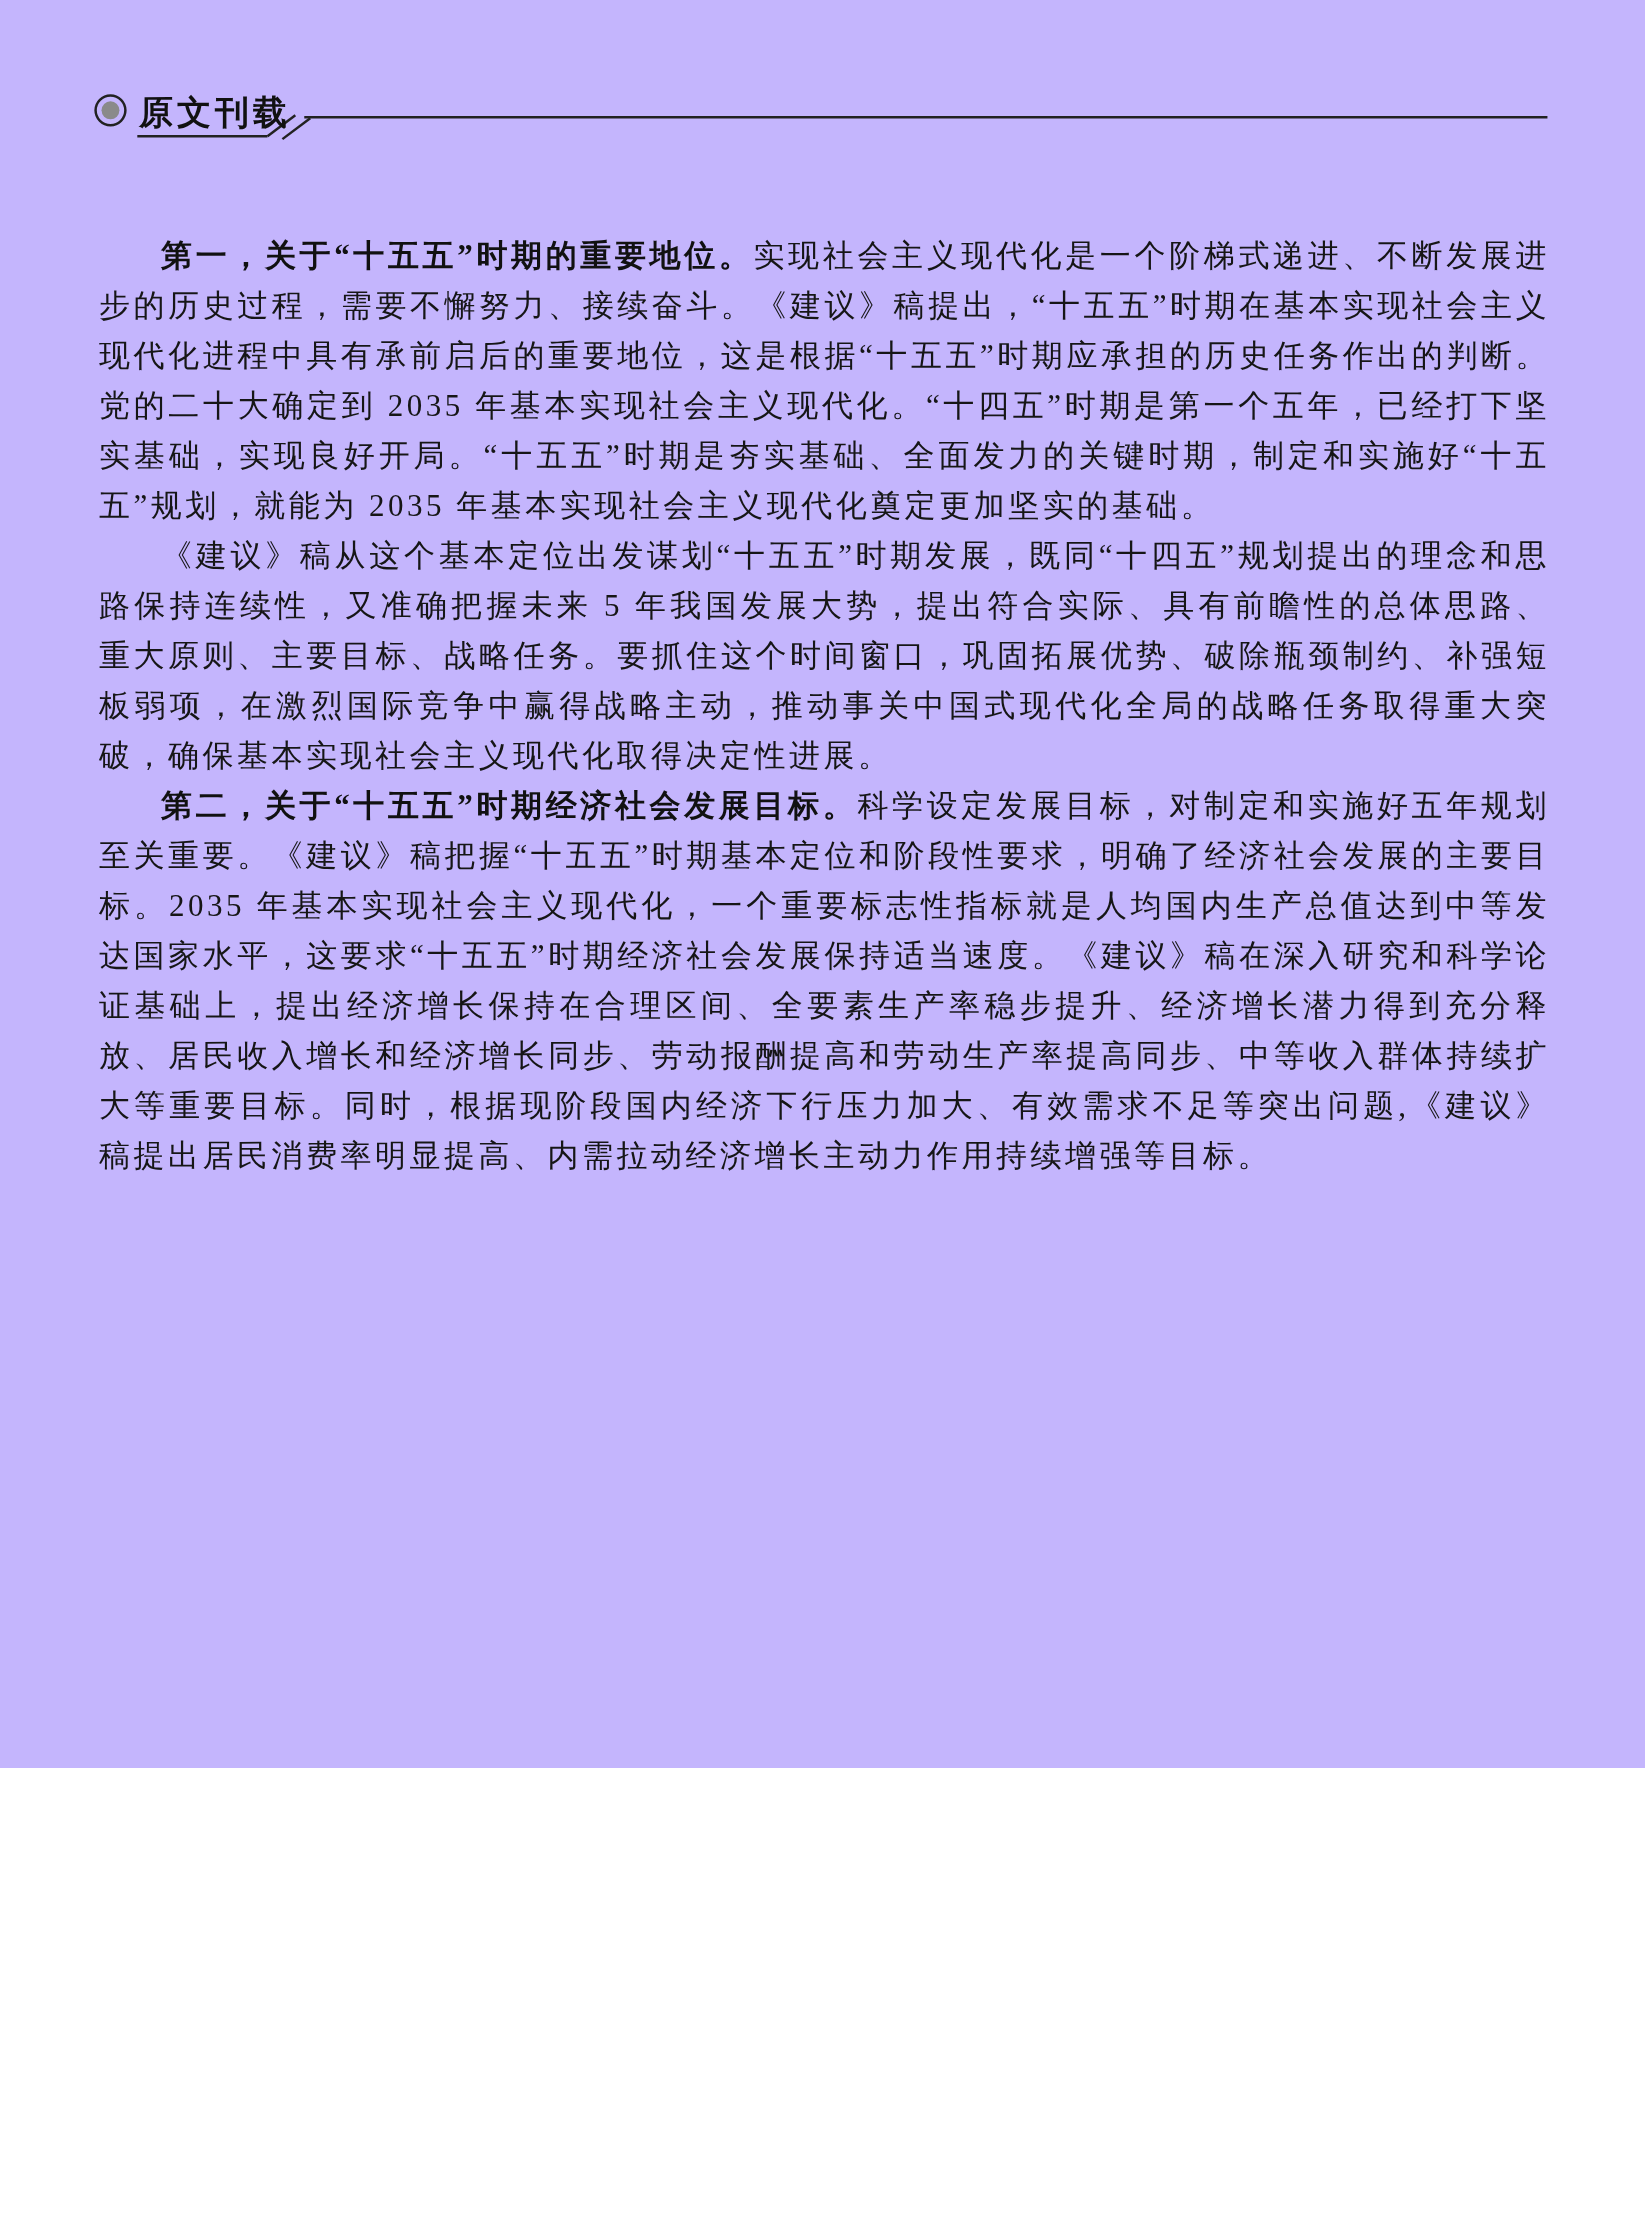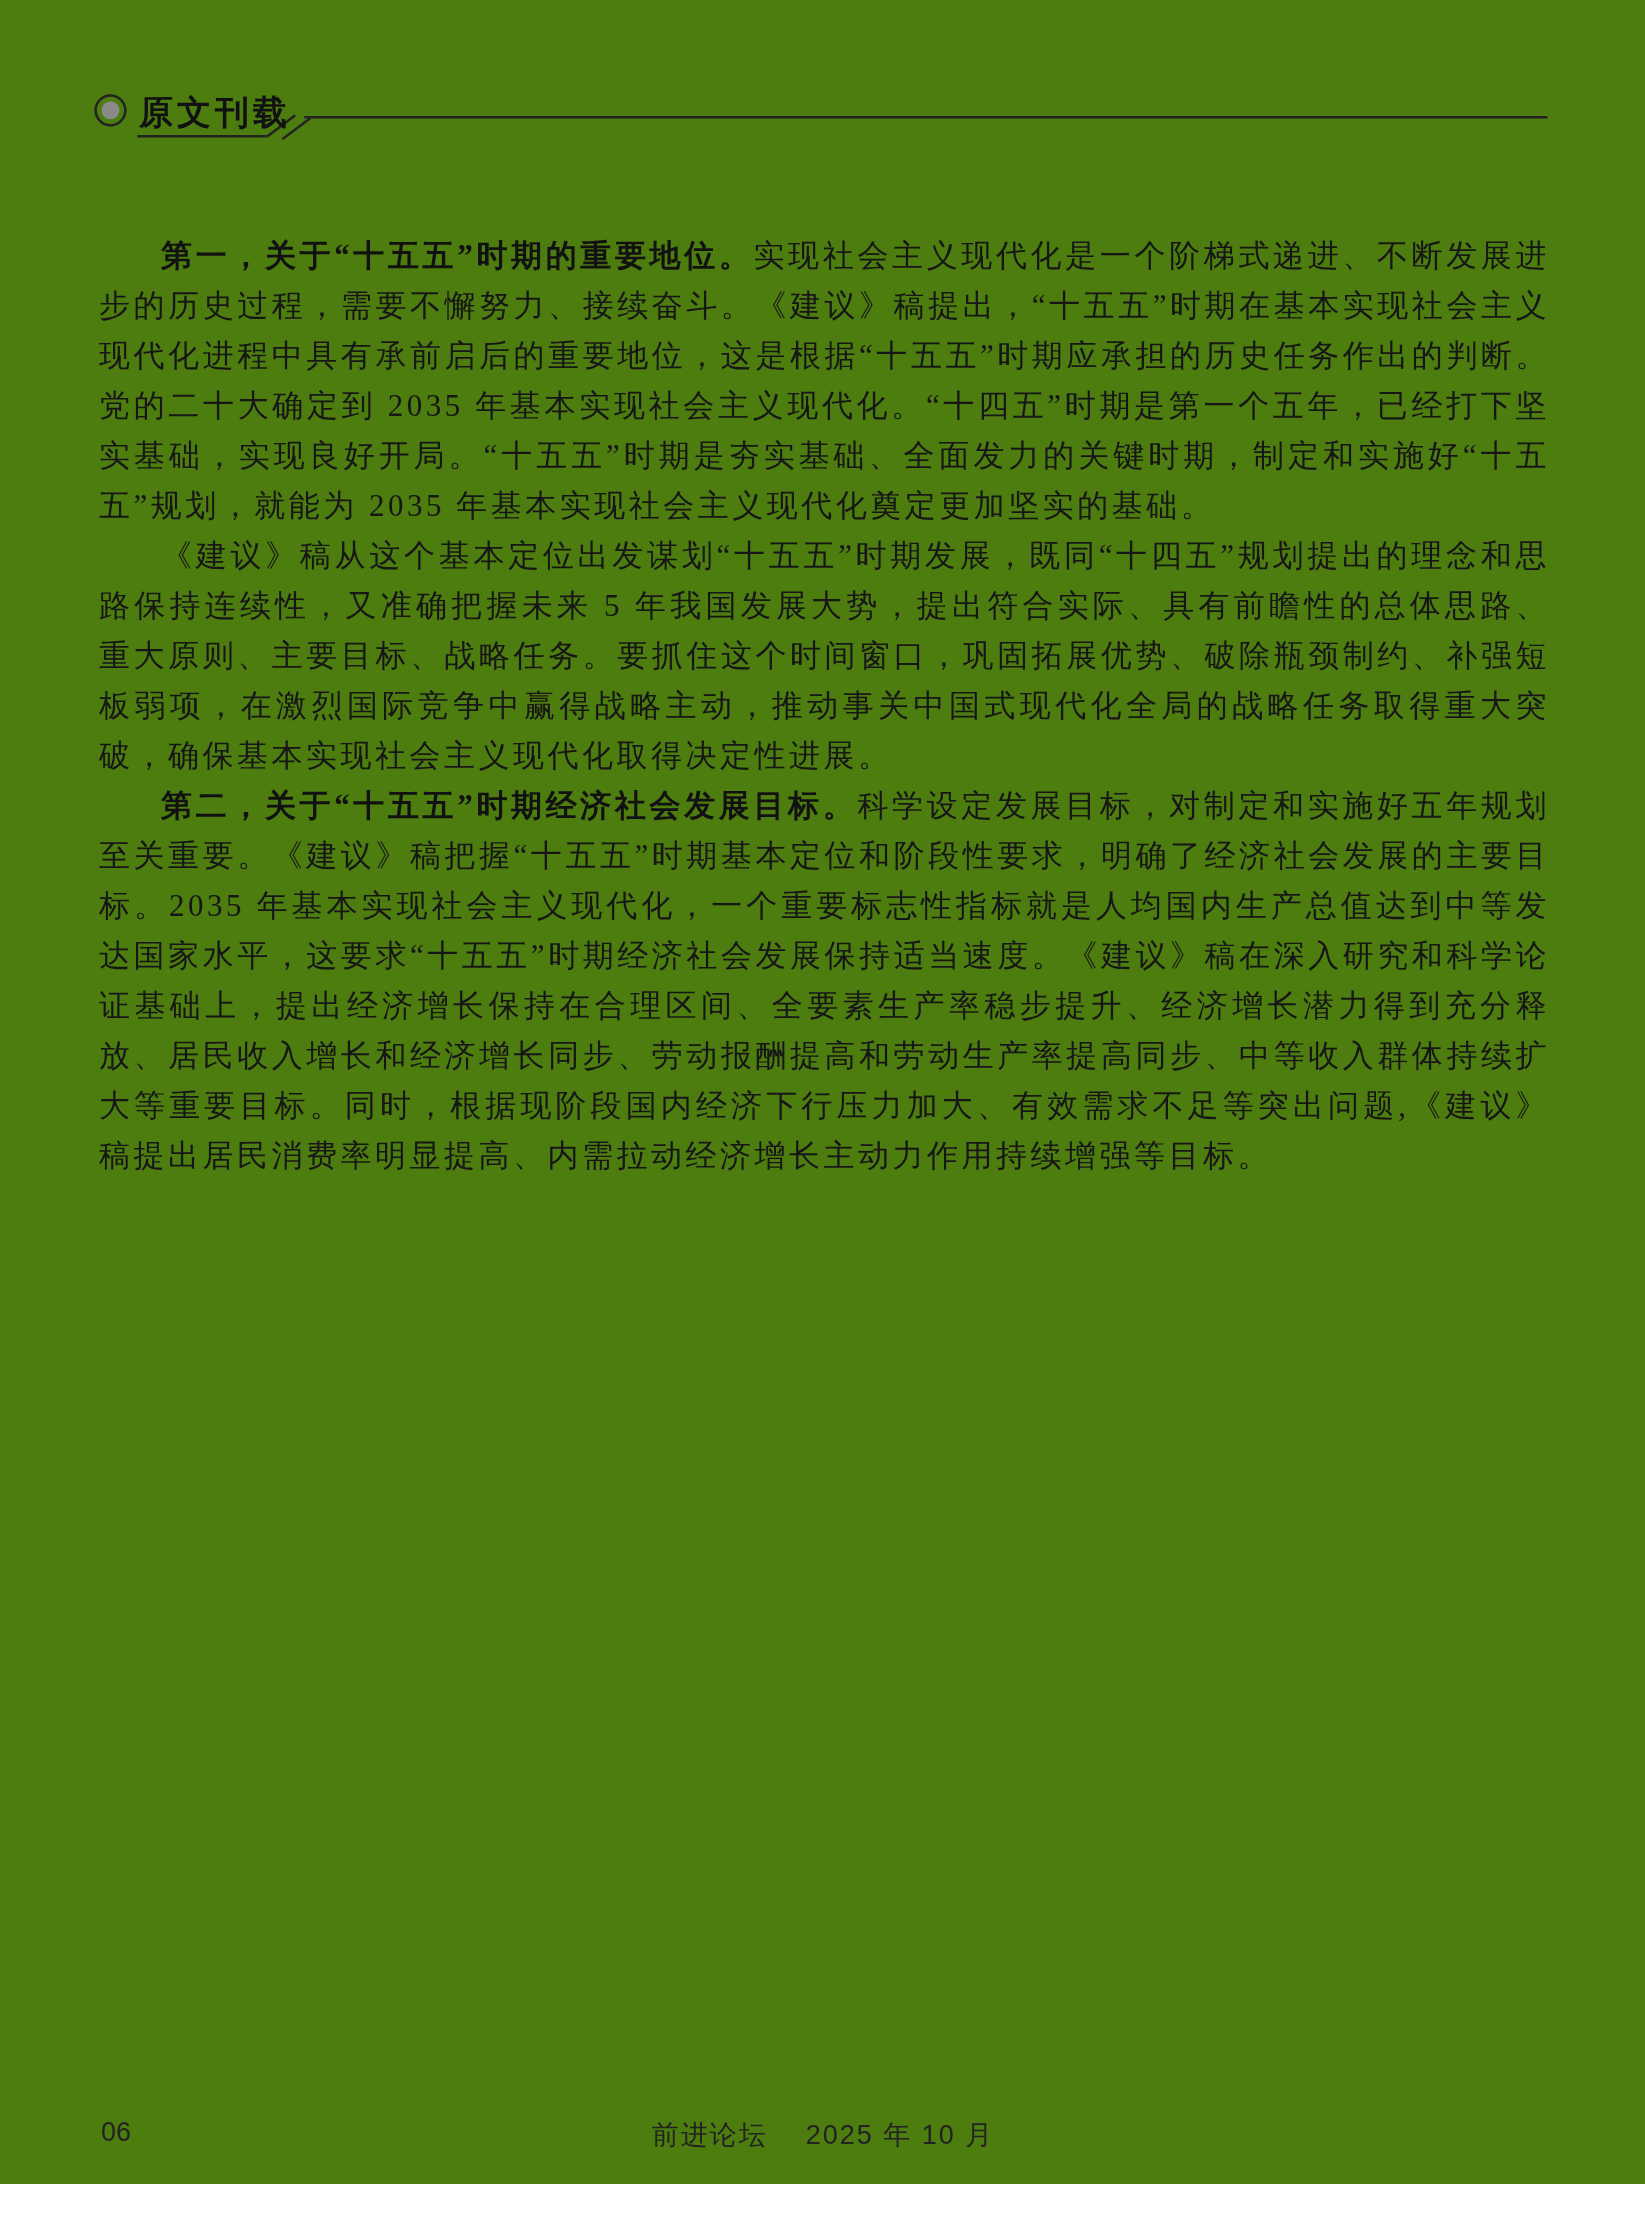--- a/index.html
+++ b/index.html
@@ -1,21 +1,21 @@
 <!DOCTYPE html>
 <html lang="zh"><head>
 <meta charset="utf-8">
 <style>
   * { margin: 0; padding: 0; box-sizing: border-box; }
   html, body { background: #ffffff; }
   .page {
     position: relative;
     width: 1646px;
-    height: 2184px;
-    background: #4d7c0f;
+    height: 1768px;
+    background: #c4b5fd;
     color: #1a1a1a;
     font-family: "Liberation Serif", serif;
     overflow: hidden;
   }
 
   
   .header-rule-svg {
     position: absolute;
     left: 0; top: 0;
     width: 1646px; height: 159px;

